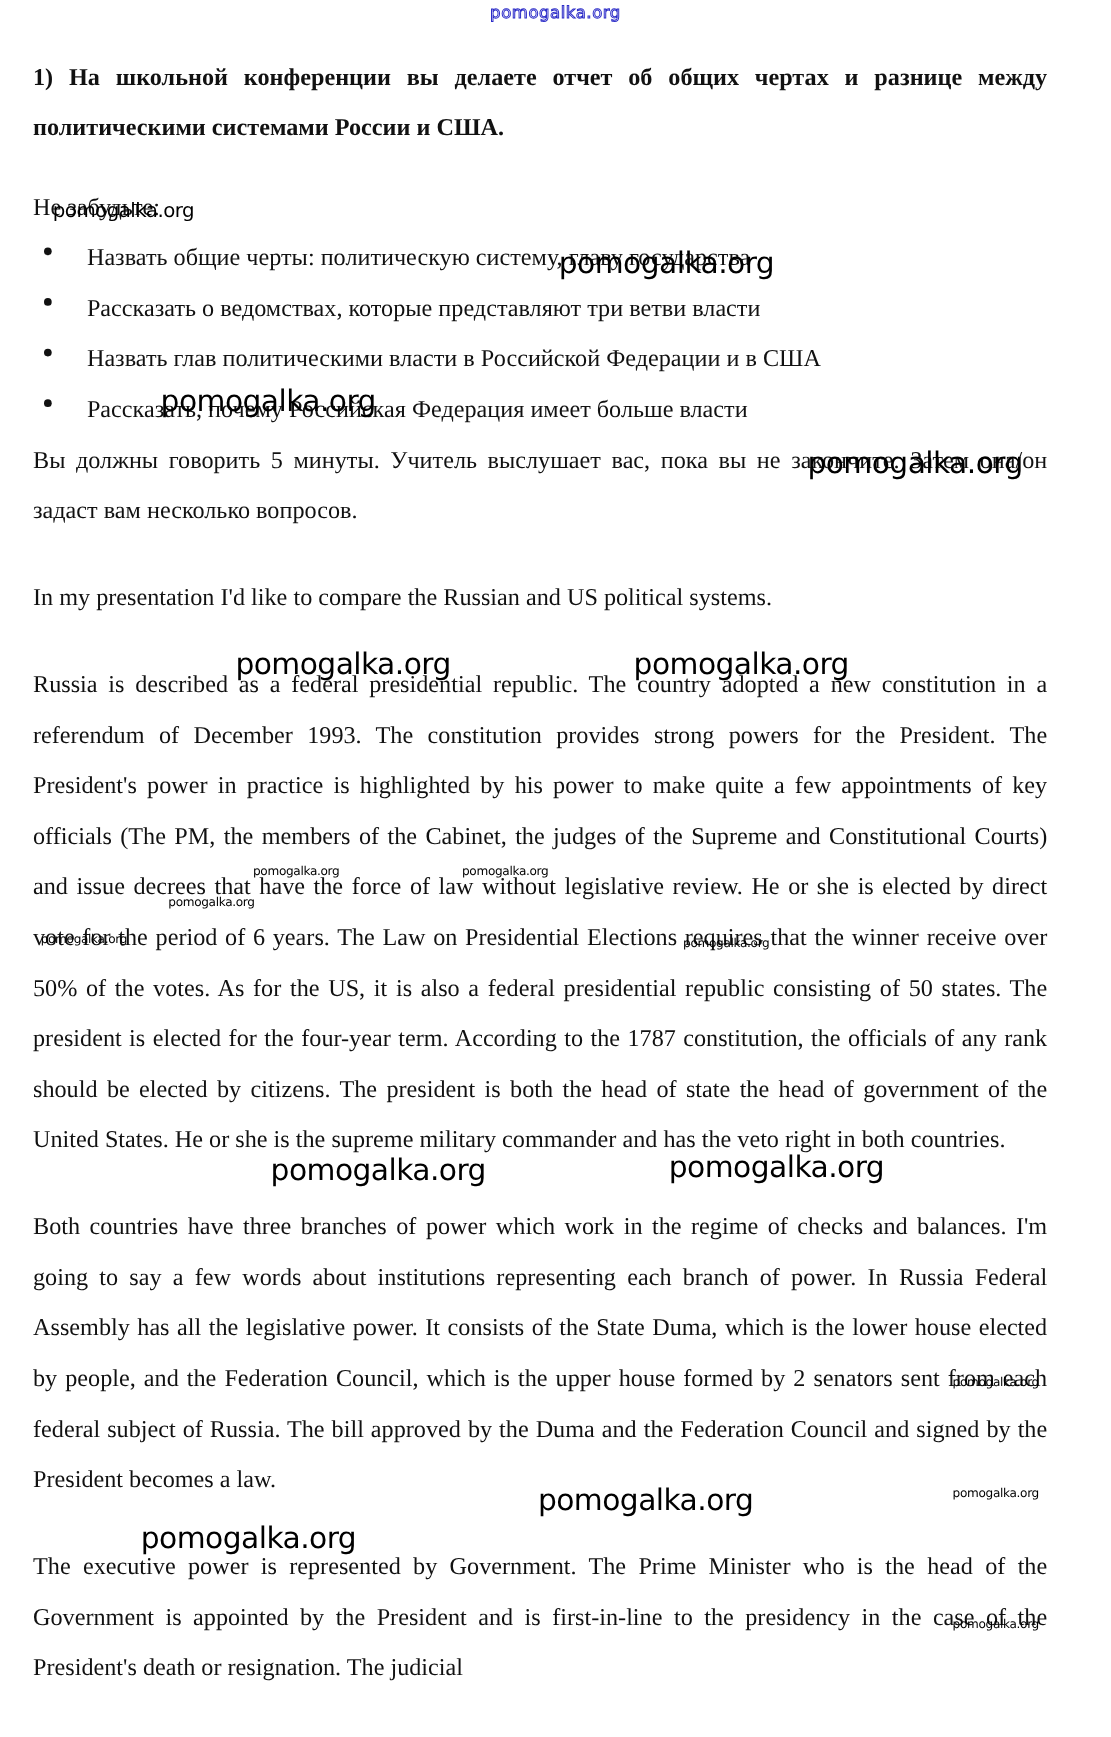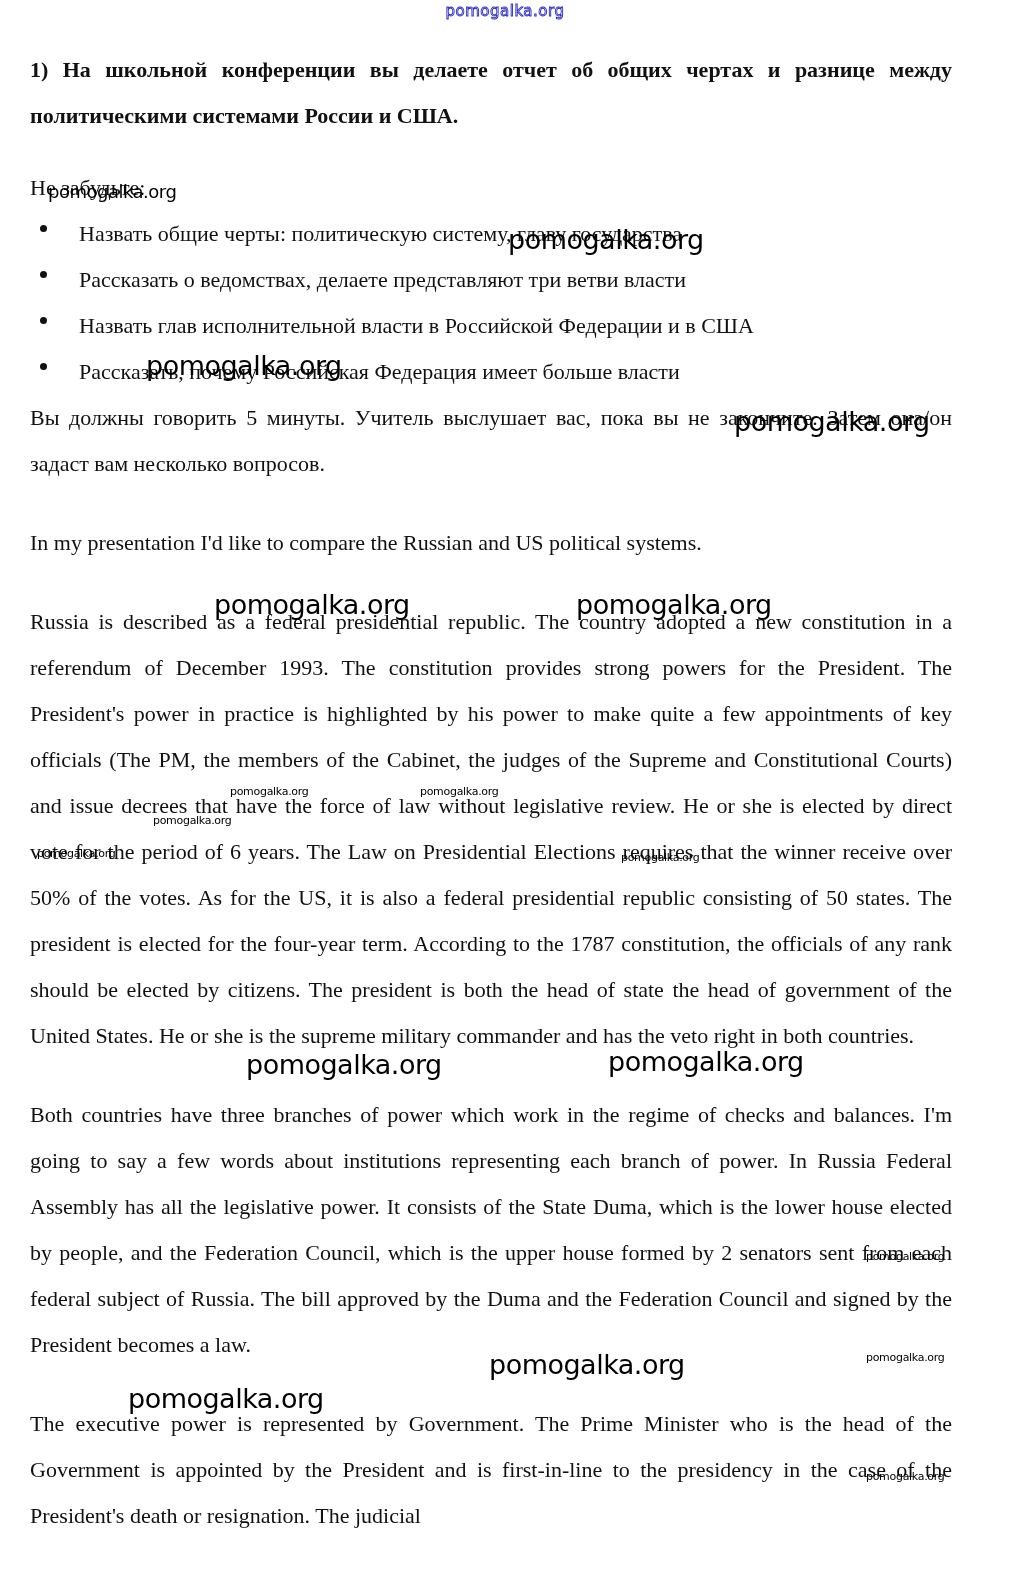--- a/index.html
+++ b/index.html
@@ -39,22 +39,22 @@
 <body>
 
 <div class="top-wm">pomogalka.org</div>
 
 <div class="content">
   <p class="p bold">1) На школьной конференции вы делаете отчет об общих чертах и разнице между политическими системами России и США.</p>
   <div class="gap-s"></div>
   <p class="p">Не забудьте:</p>
   <ul class="bullets">
     <li><span class="dot"></span><span>Назвать общие черты: политическую систему, главу государства</span></li>
-    <li><span class="dot"></span><span>Рассказать о ведомствах, делаете представляют три ветви власти</span></li>
-    <li><span class="dot"></span><span>Назвать глав исполнительной власти в Российской Федерации и в США</span></li>
+    <li><span class="dot"></span><span>Рассказать о ведомствах, которые представляют три ветви власти</span></li>
+    <li><span class="dot"></span><span>Назвать глав политическими власти в Российской Федерации и в США</span></li>
     <li><span class="dot"></span><span>Рассказать, почему Российская Федерация имеет больше власти</span></li>
   </ul>
   <p class="p">Вы должны говорить 5 минуты. Учитель выслушает вас, пока вы не закончите. Затем она/он задаст вам несколько вопросов.</p>
   <div class="gap"></div>
   <p class="p">In my presentation I'd like to compare the Russian and US political systems.</p>
   <div class="gap"></div>
   <p class="p">Russia is described as a federal presidential republic. The country adopted a new constitution in a referendum of December 1993. The constitution provides strong powers for the President. The President's power in practice is highlighted by his power to make quite a few appointments of key officials (The PM, the members of the Cabinet, the judges of the Supreme and Constitutional Courts) and issue decrees that have the force of law without legislative review. He or she is elected by direct vote for the period of 6 years. The Law on Presidential Elections requires that the winner receive over 50% of the votes. As for the US, it is also a federal presidential republic consisting of 50 states. The president is elected for the four-year term. According to the 1787 constitution, the officials of any rank should be elected by citizens. The president is both the head of state the head of government of the United States. He or she is the supreme military commander and has the veto right in both countries.</p>
   <div class="gap"></div>
   <p class="p">Both countries have three branches of power which work in the regime of checks and balances. I'm going to say a few words about institutions representing each branch of power. In Russia Federal Assembly has all the legislative power. It consists of the State Duma, which is the lower house elected by people, and the Federation Council, which is the upper house formed by 2 senators sent from each federal subject of Russia. The bill approved by the Duma and the Federation Council and signed by the President becomes a law.</p>
   <div class="gap"></div>

